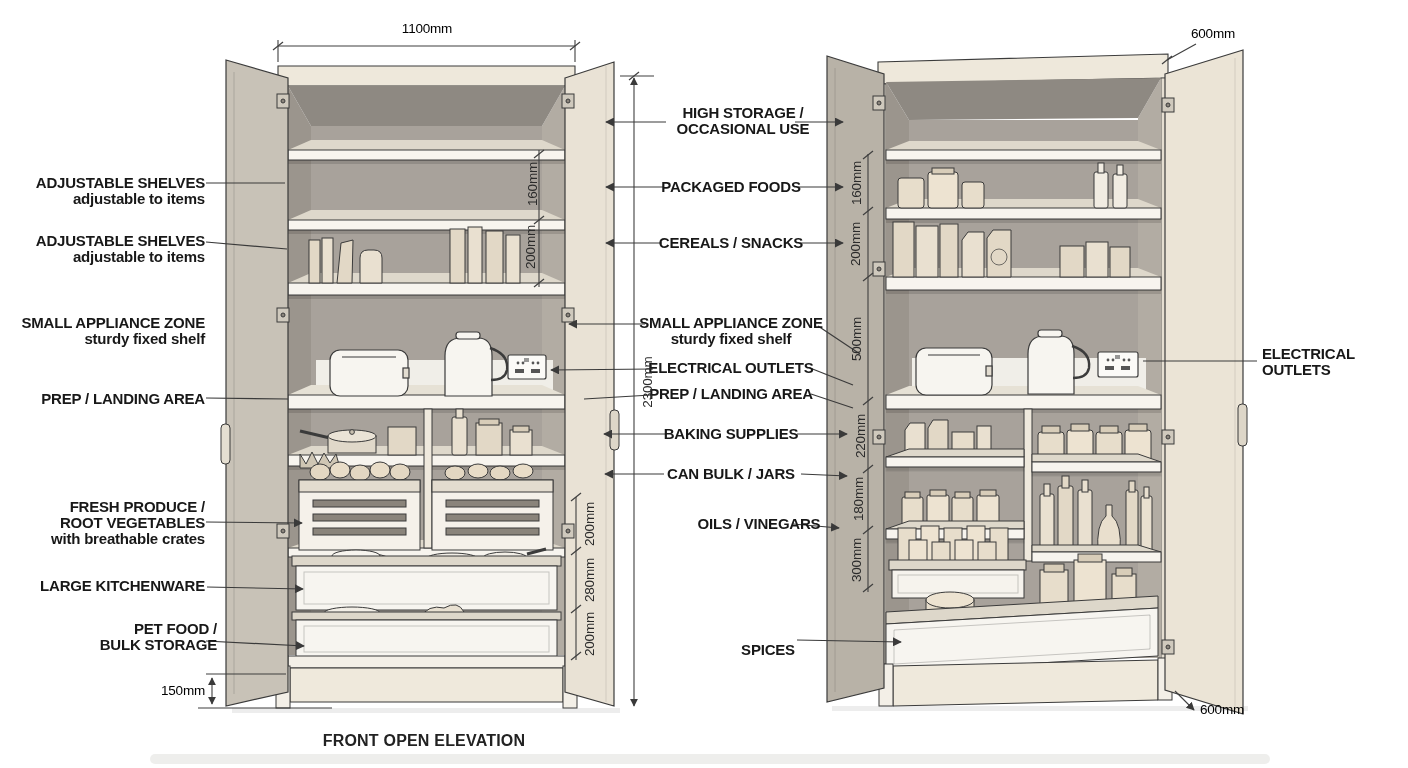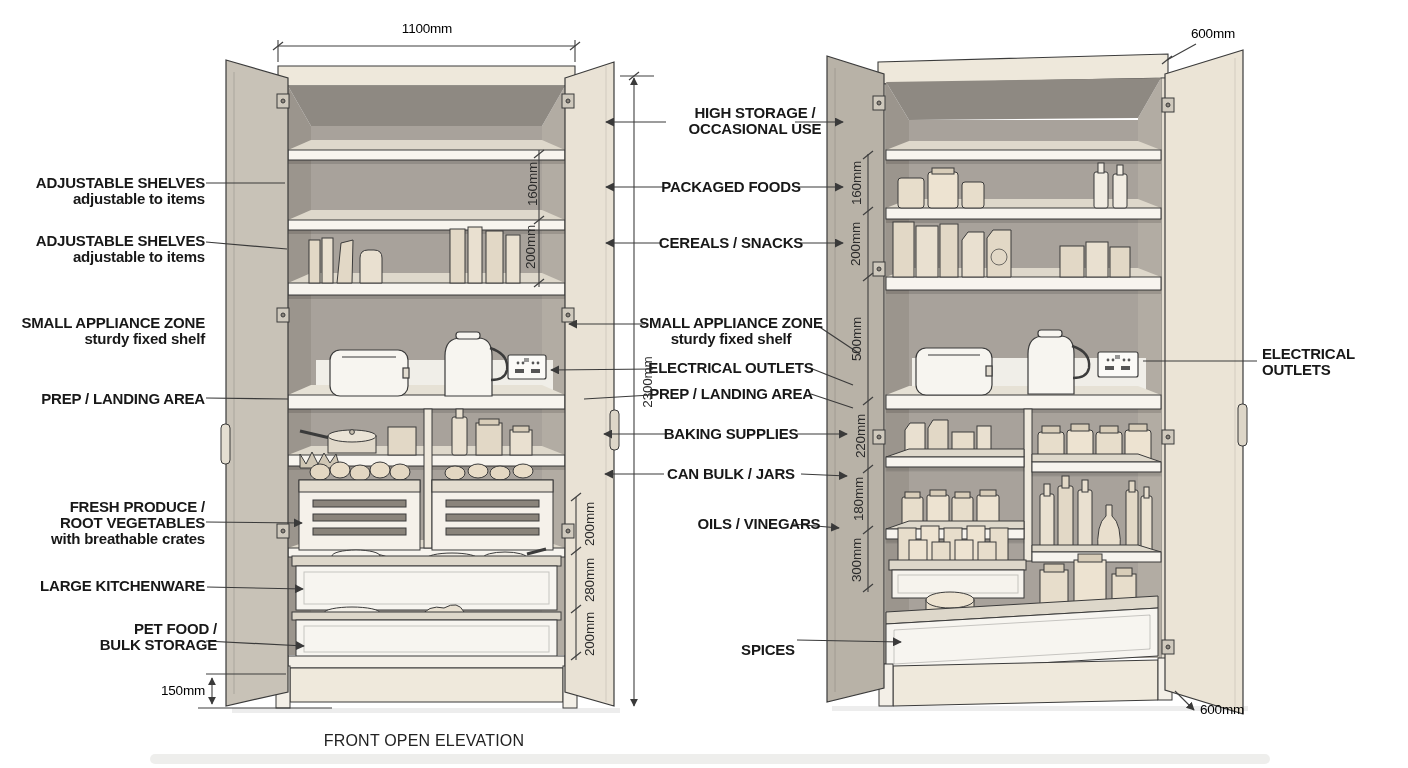--- a/index.html
+++ b/index.html
@@ -451,21 +451,21 @@
   <div>with breathable crates</div>
 </div>
 <div class="txt lbl lbl-r" style="left:20px;top:578px;width:185px;">
   <div>LARGE KITCHENWARE</div>
 </div>
 <div class="txt lbl lbl-r" style="left:32px;top:621px;width:185px;">
   <div>PET FOOD /</div>
   <div>BULK STORAGE</div>
 </div>
 
-<div class="txt lbl lbl-c" style="left:640px;top:105px;width:230px;">
+<div class="txt lbl lbl-c" style="left:616px;top:105px;width:230px;padding-left:12px;">
   <div>HIGH STORAGE /</div>
   <div>OCCASIONAL USE</div>
 </div>
 <div class="txt lbl lbl-c" style="left:616px;top:179px;width:230px;">
   <div>PACKAGED FOODS</div>
 </div>
 <div class="txt lbl lbl-c" style="left:616px;top:235px;width:230px;">
   <div>CEREALS / SNACKS</div>
 </div>
 <div class="txt lbl lbl-c" style="left:616px;top:315px;width:230px;">
@@ -507,13 +507,13 @@
 <div class="dimv" style="left:558px;top:516px;">200mm</div>
 <div class="dimv" style="left:558px;top:572px;">280mm</div>
 <div class="dimv" style="left:558px;top:626px;">200mm</div>
 <div class="dimv" style="left:825px;top:175px;">160mm</div>
 <div class="dimv" style="left:824px;top:236px;">200mm</div>
 <div class="dimv" style="left:825px;top:331px;">500mm</div>
 <div class="dimv" style="left:829px;top:428px;">220mm</div>
 <div class="dimv" style="left:827px;top:491px;">180mm</div>
 <div class="dimv" style="left:825px;top:552px;">300mm</div>
 
-<div class="txt caption" style="left:294px;top:732px;width:260px;">FRONT OPEN ELEVATION</div>
+<div class="txt caption" style="left:294px;top:732px;width:260px;font-weight:bold;">FRONT OPEN ELEVATION</div>
 
 </body></html>

